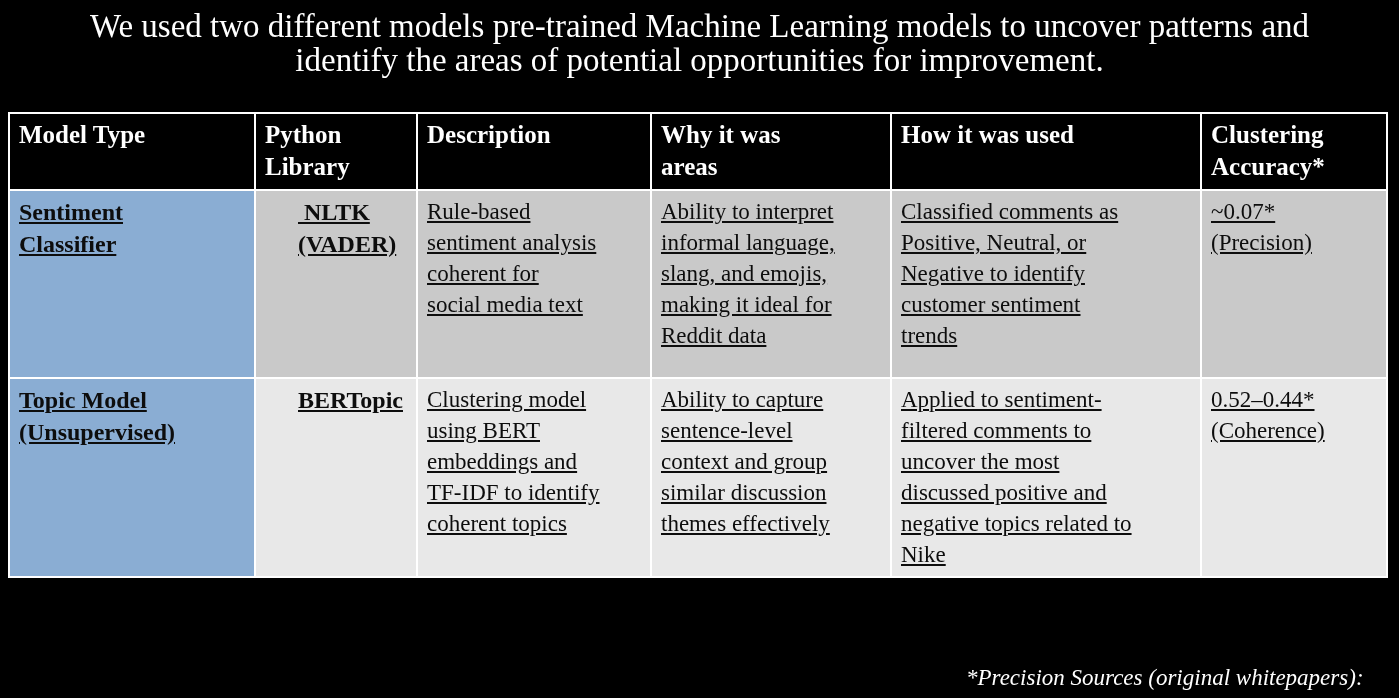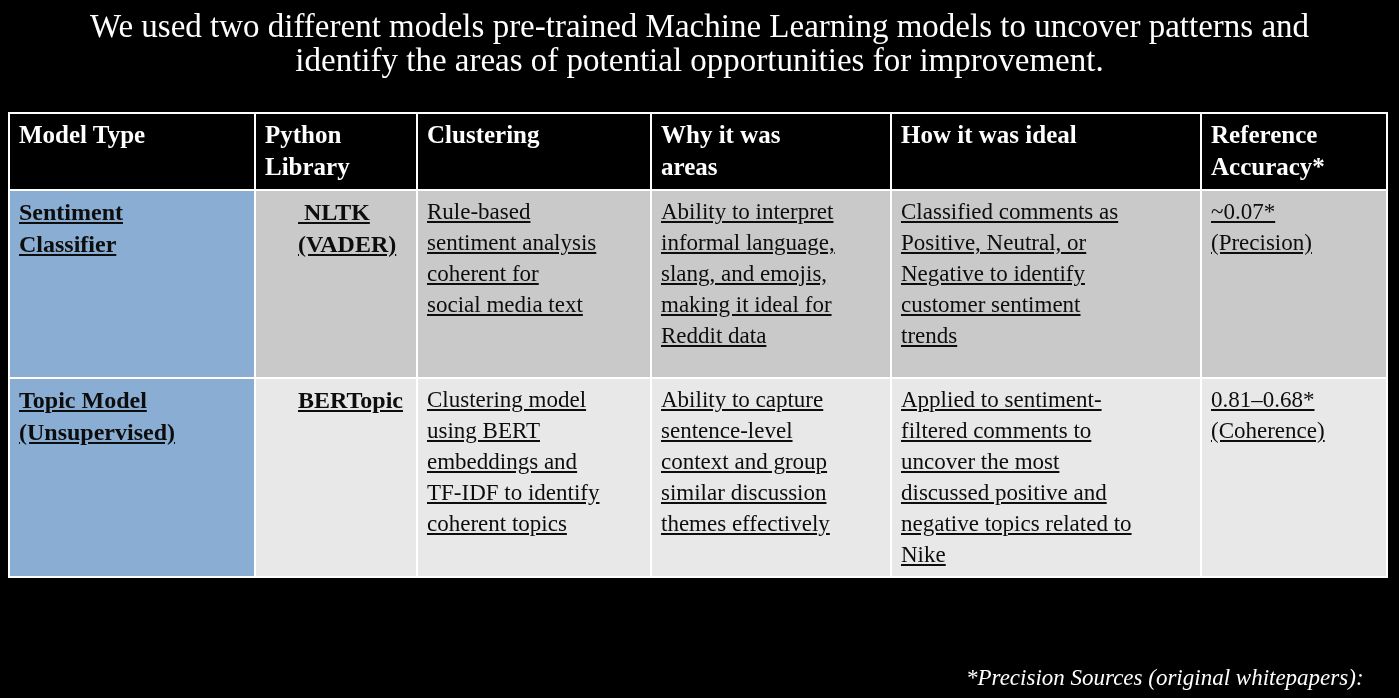--- a/index.html
+++ b/index.html
@@ -105,25 +105,25 @@
       <col style="width:234px">
       <col style="width:240px">
       <col style="width:310px">
       <col style="width:186px">
     </colgroup>
     <thead>
       <tr>
         <th>Model Type</th>
         <th>Python
 Library</th>
-        <th>Clustering</th>
+        <th>Description</th>
         <th>Why it was
 areas</th>
-        <th>How it was ideal</th>
-        <th>Reference
+        <th>How it was used</th>
+        <th>Clustering
 Accuracy*</th>
       </tr>
     </thead>
     <tbody>
       <tr class="row-1">
         <td class="cell-model">Sentiment
 Classifier</td>
         <td class="cell-lib"> NLTK
 (VADER)</td>
         <td>Rule-based
@@ -156,21 +156,21 @@
 sentence-level
 context and group
 similar discussion
 themes effectively</td>
         <td>Applied to sentiment-
 filtered comments to
 uncover the most
 discussed positive and
 negative topics related to
 Nike</td>
-        <td>0.81–0.68*
+        <td>0.52–0.44*
 (Coherence)</td>
       </tr>
     </tbody>
   </table>
 
   <div class="footnote">
     <div class="fn-line-1">*Precision Sources (original whitepapers):</div>
     
     
   </div>

